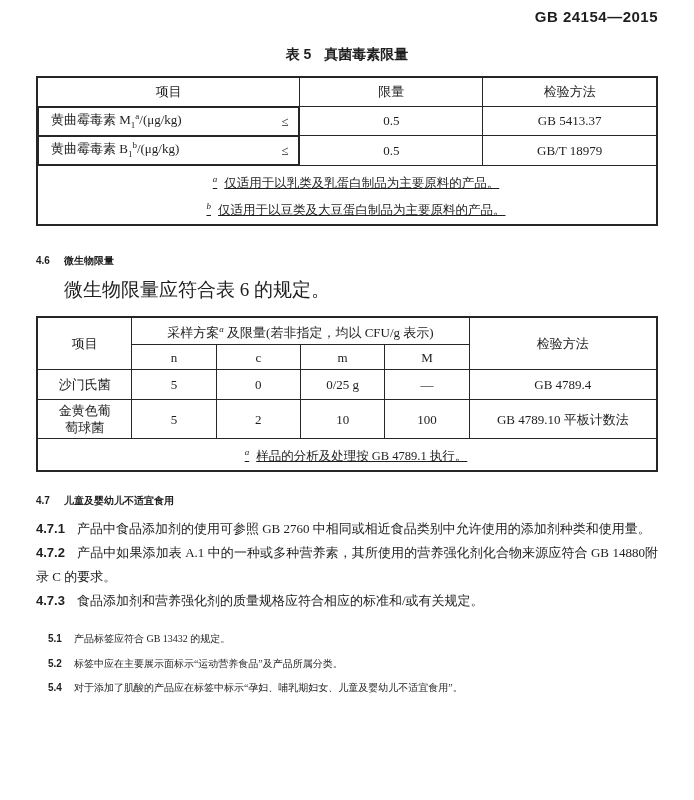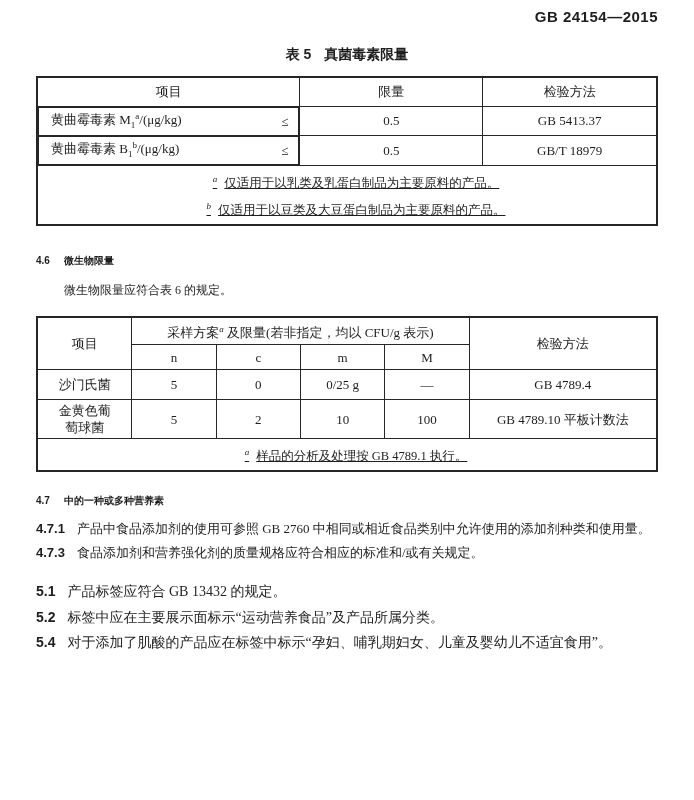--- a/index.html
+++ b/index.html
@@ -89,37 +89,38 @@
   .sec-head {
     font-family: "Liberation Sans", "DejaVu Sans", sans-serif;
     font-weight: bold;
     font-size: 10px;
     line-height: 17px;
   }
   .sec-head .num { margin-right: 14px; }
 
   
   .body-line {
-    font-size: 12px;
+    font-size: 19px;
     line-height: 24px;
   }
   .indent { padding-left: 28px; }
   .para {
     font-size: 13px;
     line-height: 24px;
     text-align: justify;
   }
   .para .num, .clause .num {
     font-family: "Liberation Sans", "DejaVu Sans", sans-serif;
     font-weight: bold;
     margin-right: 12px;
   }
   .clause {
-    font-size: 14px;
+    font-size: 10px;
     line-height: 24.5px;
+    margin-left: 12px;
   }
 
   
   .mt-46   { margin-top: 26px; }
   .mt-body { margin-top: 9px;  }
   .mt-t6title { margin-top: 10px; }
   .mt-47   { margin-top: 20px; }
   .mt-471  { margin-top: 8px; }
   .mt-5    { margin-top: 17px; }
   .mt-51   { margin-top: 14px; }
@@ -217,24 +218,27 @@
     </tr>
     <tr>
       <td class="fn-cell" colspan="6">
         <div class="fn-line"><sup>a</sup><span>样品的分析及处理按 GB 4789.1 执行。</span></div>
       </td>
     </tr>
   </tbody>
     </table>
 
   <div class="sec-head mt-47">
-    <span class="num">4.7</span><span>中的一种或多种营养素</span>
+    <span class="num">4.7</span><span>儿童及婴幼儿不适宜食用</span>
   </div>
   <p class="para mt-471">
     <span class="num">4.7.1</span><span>产品中食品添加剂的使用可参照 GB 2760 中相同或相近食品类别中允许使用的添加剂种类和使用量。</span>
+  </p>
+  <p class="para">
+    <span class="num">4.7.2</span><span>产品中如果添加表 A.1 中的一种或多种营养素，其所使用的营养强化剂化合物来源应符合 GB 14880附录 C 的要求。</span>
   </p>
   <p class="para">
     <span class="num">4.7.3</span><span>食品添加剂和营养强化剂的质量规格应符合相应的标准和/或有关规定。</span>
   </p>
 
   <div class="mt-51">
     <div class="clause">
       <span class="num">5.1</span><span>产品标签应符合 GB 13432 的规定。</span>
     </div>
     <div class="clause">

